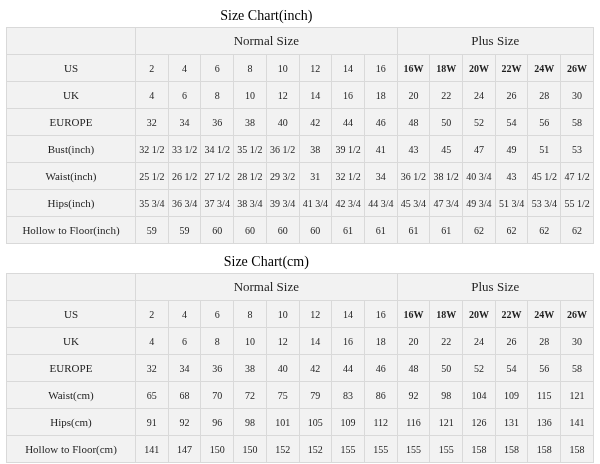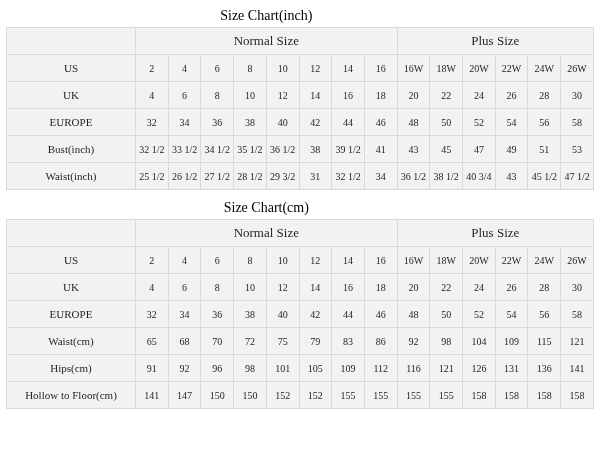--- a/index.html
+++ b/index.html
@@ -60,21 +60,21 @@
   }
   table.size-chart td.rowlabel {
     font-size: 11px;
     background: #f2f2f2;
   }
   table.size-chart td.corner {
     background: #f2f2f2;
   }
   .col-label { width: 128px; }
   .col-data { width: 38px; }
-  .col-plus { width: 36px; }
+  .col-plus { width: 36px; font-weight: bold; }
   .cm table.size-chart td { height: 26px; }
   .cm table.size-chart td.title { height: 22px; }
 </style>
 </head>
 <body>
 
 <div class="page">
 
   <div class="chart-block inch">
     <table class="size-chart">
@@ -173,21 +173,55 @@
         <td>32 1/2</td>
         <td>34</td>
         <td>36 1/2</td>
         <td>38 1/2</td>
         <td>40 3/4</td>
         <td>43</td>
         <td>45 1/2</td>
         <td>47 1/2</td>
       </tr>
 
-
+      <tr>
+        <td class="rowlabel col-label">Hips(inch)</td>
+        <td>35 3/4</td>
+        <td>36 3/4</td>
+        <td>37 3/4</td>
+        <td>38 3/4</td>
+        <td>39 3/4</td>
+        <td>41 3/4</td>
+        <td>42 3/4</td>
+        <td>44 3/4</td>
+        <td>45 3/4</td>
+        <td>47 3/4</td>
+        <td>49 3/4</td>
+        <td>51 3/4</td>
+        <td>53 3/4</td>
+        <td>55 1/2</td>
+      </tr>
+
+      <tr>
+        <td class="rowlabel col-label">Hollow to Floor(inch)</td>
+        <td>59</td>
+        <td>59</td>
+        <td>60</td>
+        <td>60</td>
+        <td>60</td>
+        <td>60</td>
+        <td>61</td>
+        <td>61</td>
+        <td>61</td>
+        <td>61</td>
+        <td>62</td>
+        <td>62</td>
+        <td>62</td>
+        <td>62</td>
+      </tr>
     </tbody>
       </table>
   </div>
 
   <div class="chart-block cm">
     <table class="size-chart">
       <tbody>
           <tr>
         <td class="title col-label"></td>
         <td class="title" colspan="8">Size Chart(cm)</td>

